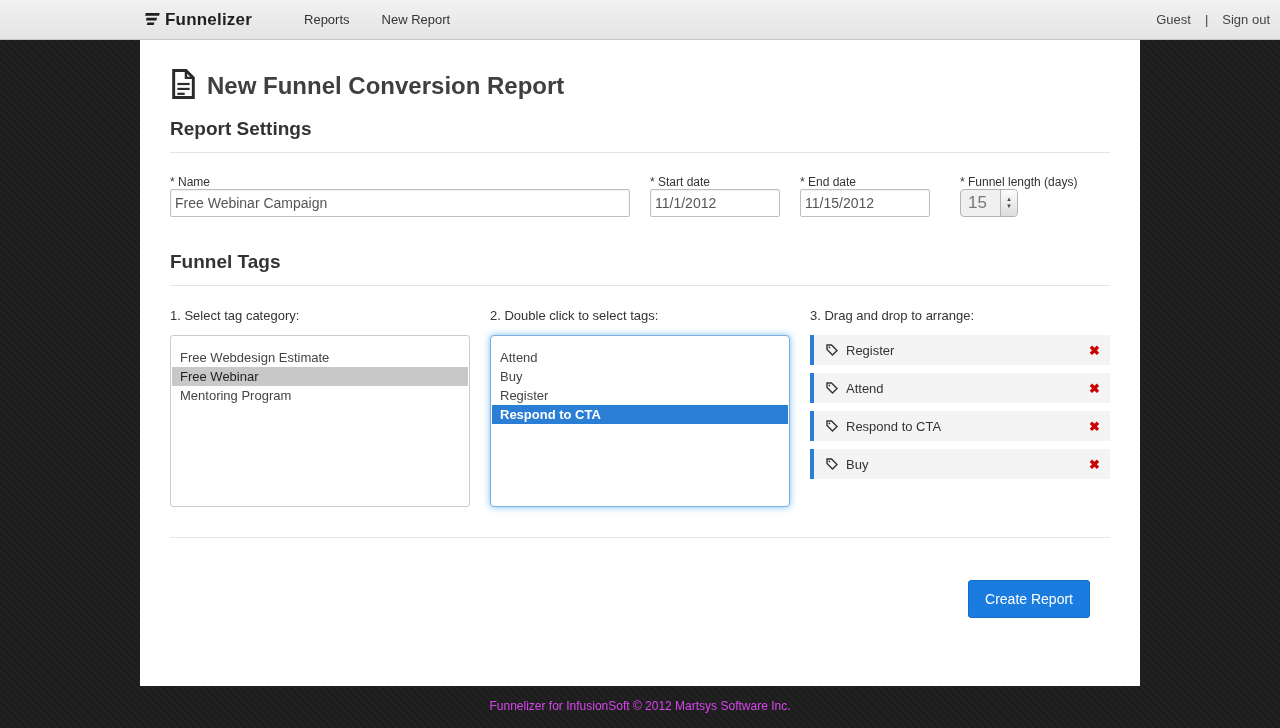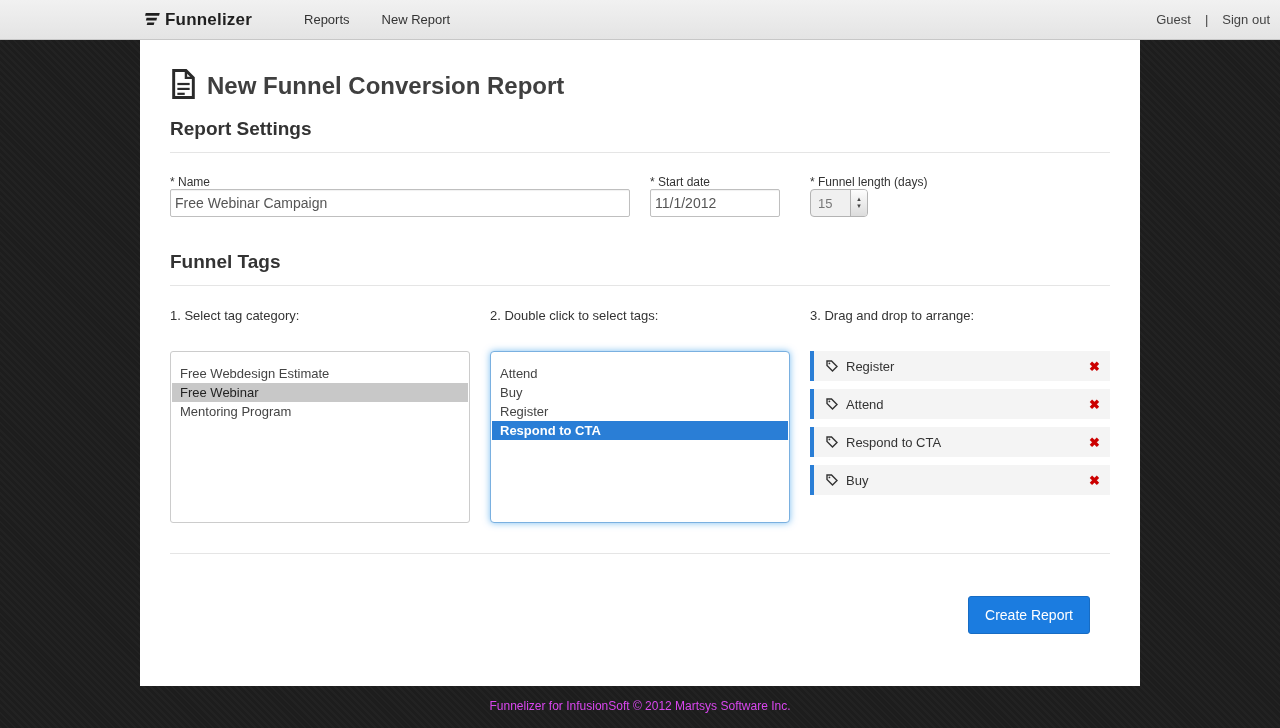--- a/index.html
+++ b/index.html
@@ -64,35 +64,35 @@
   .field.name { width: 460px; }
   .field.date { width: 130px; }
   .field.len  { width: 140px; margin-left: 10px; }
 
   .spinner {
     width: 58px; height: 28px; display: flex;
     border: 1px solid #b3b3b3; border-radius: 4px; overflow: hidden;
     background: #f0f0f0;
   }
   .spinner .val {
-    flex: 1; font-size: 13px; color: #777; display: flex;
+    flex: 1; font-size: 17px; color: #777; display: flex;
     align-items: center; padding-left: 7px;
   }
   .spinner .arrows {
     width: 17px; border-left: 1px solid #b3b3b3;
     background: linear-gradient(#fdfdfd, #dcdcdc);
     display: flex; flex-direction: column; align-items: center; justify-content: center;
     font-size: 6px; color: #444; line-height: 7px; cursor: pointer;
   }
 
   
   .funnel-heading { margin-top: 34px; }
   .cols { display: flex; gap: 20px; margin-top: 22px; }
   .col { width: 300px; }
-  .step-label { font-size: 13px; color: #333; margin-bottom: 28px; }
+  .step-label { font-size: 13px; color: #333; margin-bottom: 12px; }
 
   .listbox {
     height: 172px; border: 1px solid #ccc; border-radius: 3px;
     background: #fff; padding: 12px 1px; overflow: hidden;
   }
   .listbox.focused {
     border-color: #7ab0e0;
     box-shadow: 0 0 7px rgba(82,168,236,0.75);
     border-radius: 4px;
   }
@@ -179,20 +179,24 @@
 
   <div class="form-row">
     <div class="field name">
       <label>* Name</label>
       <input type="text" value="Free Webinar Campaign" style="">
     </div>
     <div class="field date">
       <label>* Start date</label>
       <input type="text" value="11/1/2012" style="">
     </div>
+    <div class="field date">
+      <label>* End date</label>
+      <input type="text" value="11/15/2012" style="">
+    </div>
     <div class="field len">
       <label>* Funnel length (days)</label>
       <div class="spinner">
         <span class="val">15</span>
         <span class="arrows">
           <span>▲</span>
           <span>▼</span>
         </span>
       </div>
     </div>

